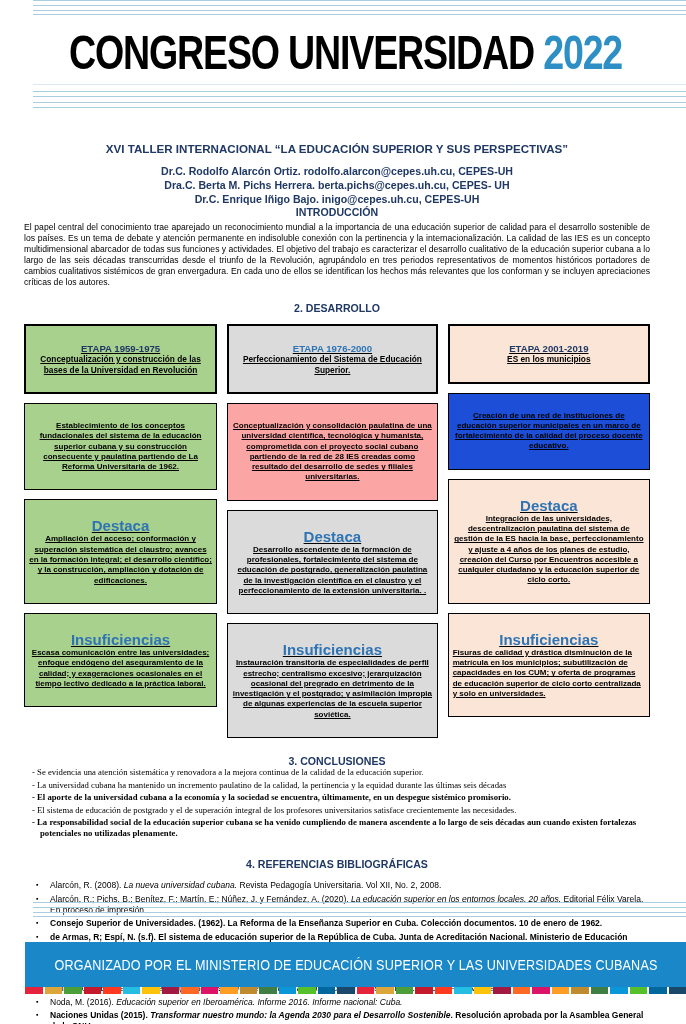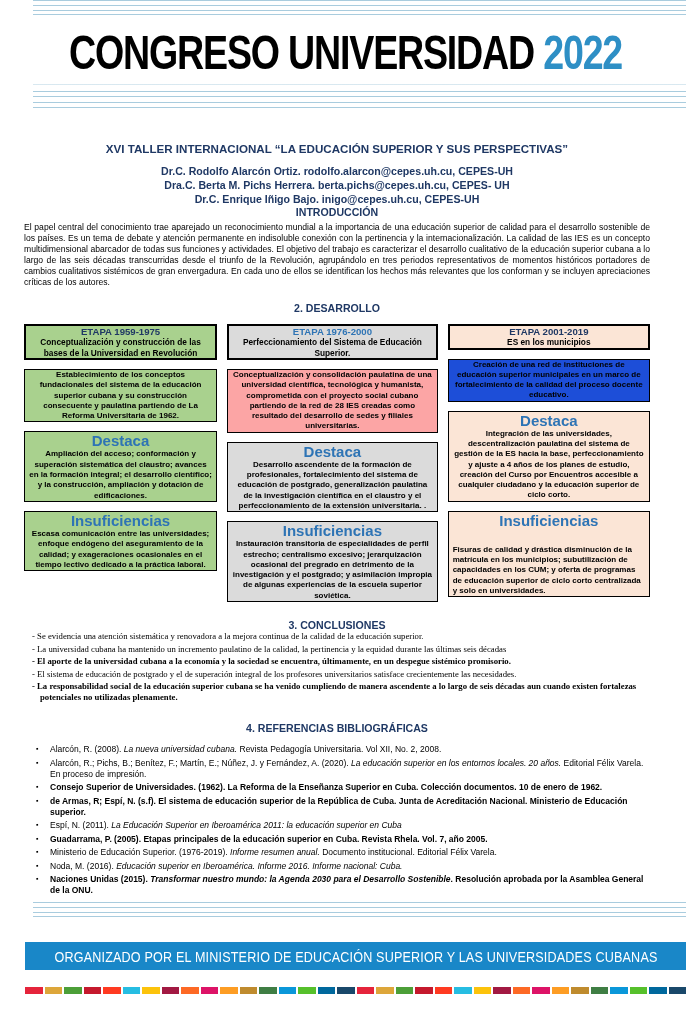--- a/index.html
+++ b/index.html
@@ -27,42 +27,42 @@
   .authors{margin-top:9px;text-align:center;color:var(--navy);font-weight:700;font-size:10.6px;line-height:14px;}
   .authors a{color:var(--navy);cursor:pointer;}
 
   .sec-h{ text-align:center;font-weight:700;font-size:10.6px;color:var(--navy);}
   .h-intro{}
   .intro-body{margin-top:4px;font-size:8.6px;line-height:11px;text-align:justify;font-weight:400;}
 
   .h-des{margin-top:14px;}
   .columns{margin-top:10px;display:grid;grid-template-columns:188fr 205fr 197fr;gap:10px;align-items:start;}
   .col{display:flex;flex-direction:column;gap:9px;}
-  .box{border:1.3px solid #000;padding:0 4px;text-align:center;}
+  .box{border:1.3px solid #000;padding:17px 4px;text-align:center;text-decoration:underline;}
   .box.header{border-width:2px;}
   .etapa-title{font-weight:700;font-size:9.6px;}
   .etapa-sub{font-weight:700;font-size:8.3px;line-height:10.5px;}
   .box-title{font-weight:700;font-size:15px;color:var(--accent);}
   .box-text{font-weight:700;font-size:8px;line-height:10.3px;}
-  .box-text.left{text-align:left;margin-top:16px;}
+  .box-text.left{text-align:left;}
 
   .h-conc{margin-top:17px;}
   .conclusions{margin-top:0;list-style:none;margin-left:0;padding-left:8px;font-family:Liberation Serif, serif;}
   .conclusions li{font-size:8.7px;line-height:11px;margin-bottom:1.5px;padding-left:8px;text-indent:-8px;}
   .conclusions li.b{font-weight:700;}
 
   .h-ref{margin-top:19px;}
   .references{margin-top:9px;list-style:none;margin-left:0;padding-left:12px;}
   .references li{font-size:8.5px;line-height:11px;margin-bottom:1.5px;padding-left:14px;text-indent:-14px;}
   .references li.b{font-weight:700;}
   .references .bullet{display:inline-block;width:14px;text-indent:0;font-size:7px;vertical-align:1px;}
   .references .i{font-style:italic;}
 
   
-  .banner{position:absolute;top:942px;left:25px;right:0;height:28px;background:var(--banner);
+  .banner{position:absolute;top:942px;left:25px;right:0;height:45px;background:var(--banner);
           display:flex;align-items:center;justify-content:center;}
   .banner-text{color:#fff;font-size:15px;font-weight:400;letter-spacing:.2px;white-space:nowrap;
                transform:scale(0.84,1.02);transform-origin:center;}
   .sdg{position:absolute;top:987px;left:25px;right:0;height:7px;display:flex;gap:2px;}
   .sdg span{flex:1 1 0;}
 </style>
 </head>
 <body>
 
 <div class="poster" style="--navy: #1F3864; --accent: #2E74B5; --rule: #A9CCDE; --banner: #1987C8; --year: #2E8FC5; --green: #A9D18E; --gray: #DBDBDB; --peach: #FBE5D6;">

